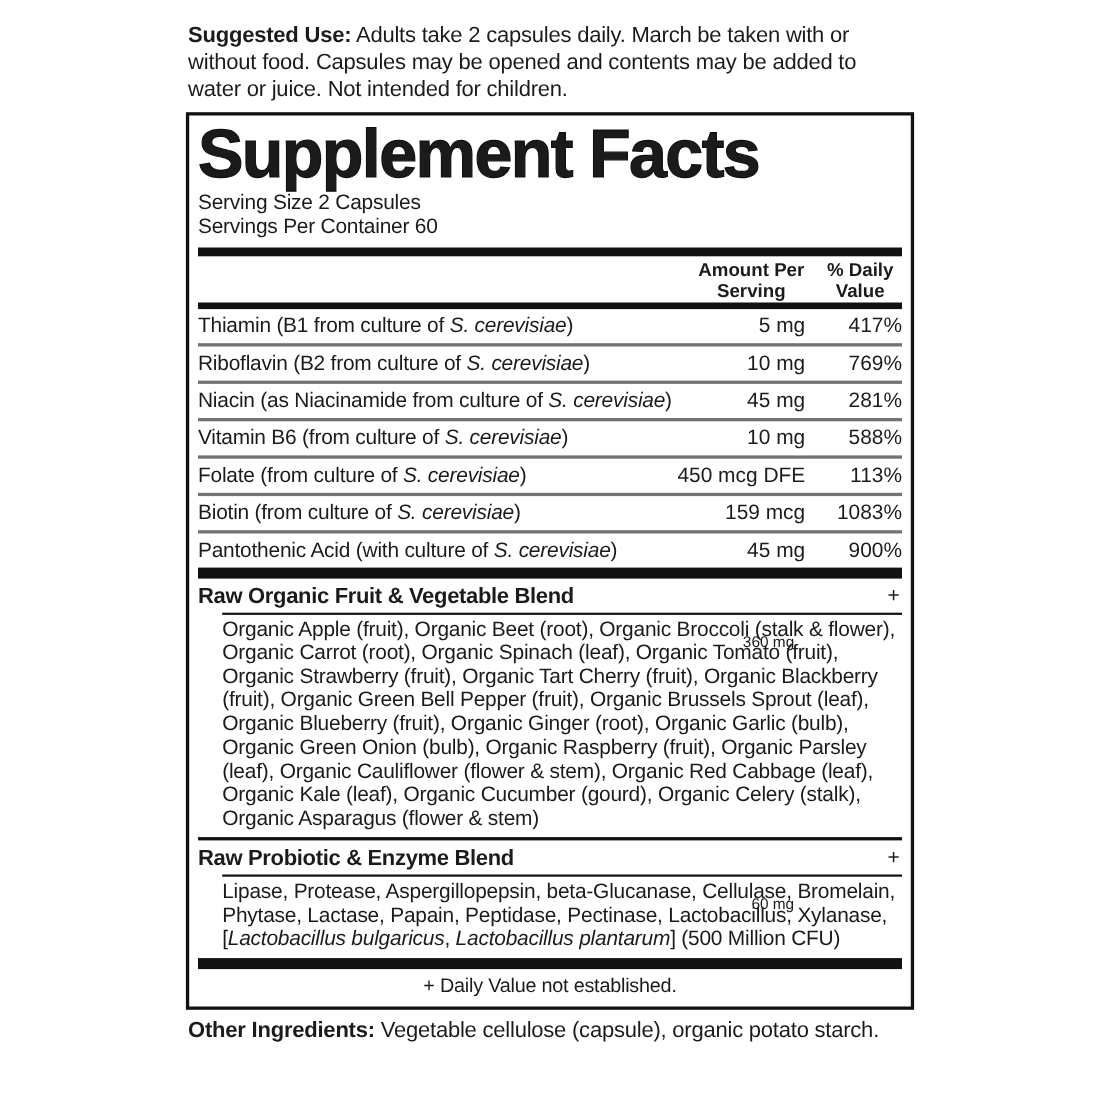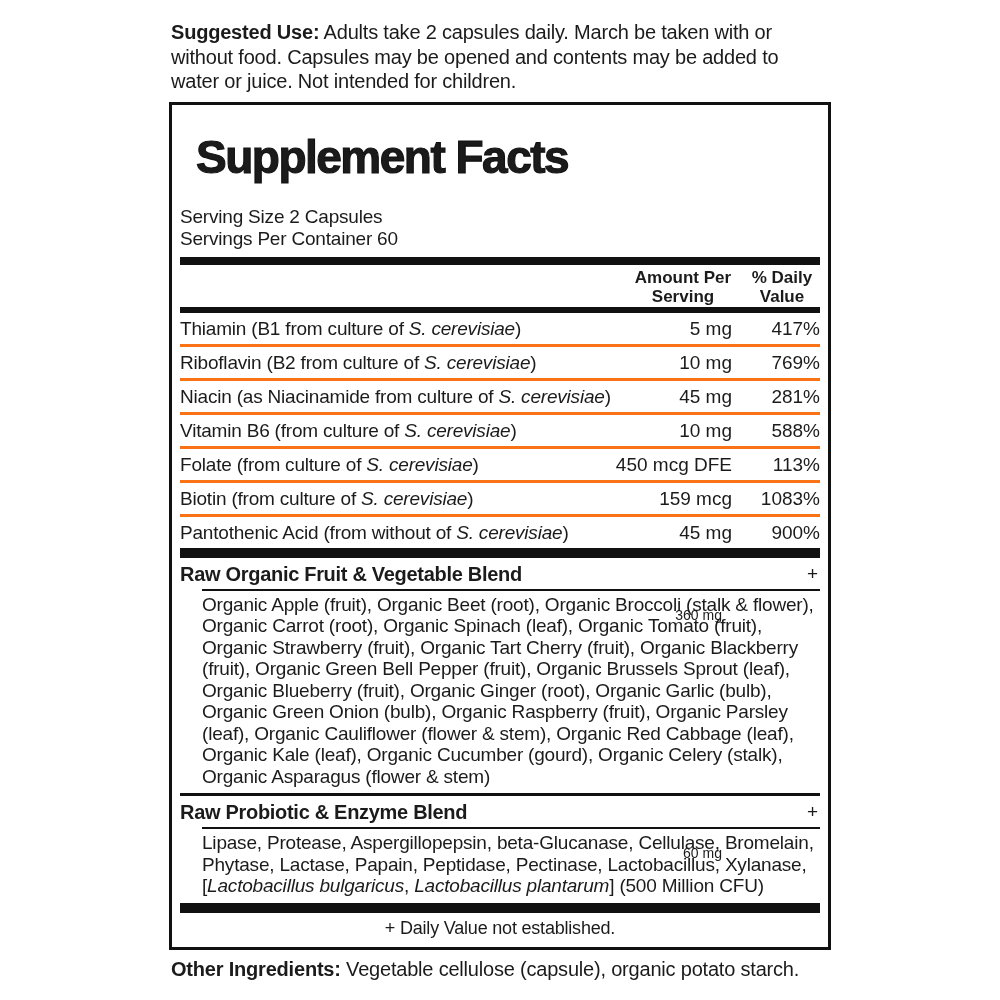--- a/index.html
+++ b/index.html
@@ -4,34 +4,34 @@
 <style>
   html,body{margin:0;padding:0;background:#ffffff;width:1000px;height:1000px;
     font-family:"Liberation Sans",sans-serif;color:#1b1b1b;
     -webkit-font-smoothing:antialiased;}
   .page{position:absolute;left:169px;top:20px;width:662px;}
   
   .sug{font-size:20px;line-height:24.5px;margin:0 0 8px 2px;letter-spacing:-0.2px;}
   .sug b{font-weight:700;}
   
   .panel{border:3px solid #111;padding:3px 8px 6px 8px;background:#fff;position:relative;}
-  .title{font-size:46px;font-weight:700;letter-spacing:-1.5px;line-height:66px;margin:16px;
+  .title{font-size:62px;font-weight:700;letter-spacing:-1.5px;line-height:66px;margin:0;
     -webkit-text-stroke:1.1px #111;white-space:nowrap;}
   .serv{font-size:19px;line-height:22px;letter-spacing:-0.2px;}
   .bar{background:#111;border:none;margin:0;}
   .bar-8{height:8px;margin-top:7px;}
   .bar-6{height:6px;}
   .bar-10{height:10px;}
   .sep-3{height:3px;background:#111;}
   
   .colhead{position:relative;height:42px;font-weight:700;font-size:17px;line-height:19px;}
   .hdr-amt{position:absolute;right:72px;top:3px;width:130px;text-align:center;}
   .hdr-dv{position:absolute;right:-2px;top:3px;width:80px;text-align:center;}
   
-  .nrow{position:relative;border-bottom:3px solid #f97316;padding:4px 0 3px 0;min-height:24px;}
+  .nrow{position:relative;border-bottom:3px solid #737373;padding:4px 0 3px 0;min-height:24px;}
   .nrow.last{border-bottom:none;}
   .nname{display:block;font-size:19px;line-height:23px;letter-spacing:-0.2px;
     white-space:pre-wrap;max-width:470px;}
   .nname i, .bing i{font-style:italic;}
   .namt{position:absolute;right:88px;top:4px;font-size:19px;line-height:23px;white-space:nowrap;}
   .ndv{position:absolute;right:0;top:4px;font-size:19px;line-height:23px;white-space:nowrap;}
   
   .bhead{position:relative;padding:4px 0 3px 0;}
   .bname{font-size:20px;font-weight:700;letter-spacing:-0.3px;line-height:24px;}
   .bamt{position:absolute;right:98px;top:5px;font-size:14px;margin-top:44px;}
@@ -90,21 +90,21 @@
       <span class="nname"><span>Folate (from culture of </span><i>S. cerevisiae</i><span>)</span></span>
       <span class="namt">450 mcg DFE</span>
       <span class="ndv">113%</span>
     </div>
     <div class="nrow">
       <span class="nname"><span>Biotin (from culture of </span><i>S. cerevisiae</i><span>)</span></span>
       <span class="namt">159 mcg</span>
       <span class="ndv">1083%</span>
     </div>
     <div class="nrow last">
-      <span class="nname"><span>Pantothenic Acid (from without of </span><i>S. cerevisiae</i><span>)</span></span>
+      <span class="nname"><span>Pantothenic Acid (with culture of </span><i>S. cerevisiae</i><span>)</span></span>
       <span class="namt">45 mg</span>
       <span class="ndv">900%</span>
     </div>
 
     <div class="bar bar-10"></div>
 
     <div class="bhead">
       <span class="bname">Raw Organic Fruit &amp; Vegetable Blend</span>
       <span class="bamt">360 mg</span>
       <span class="bdv">+</span>

